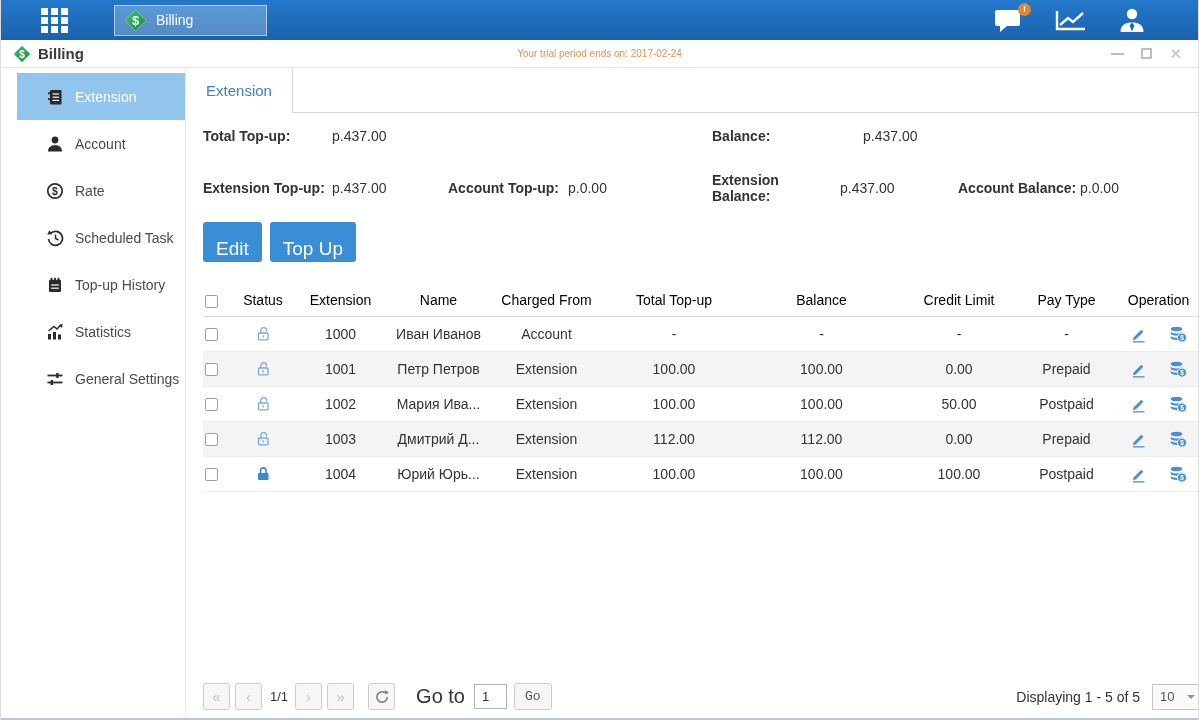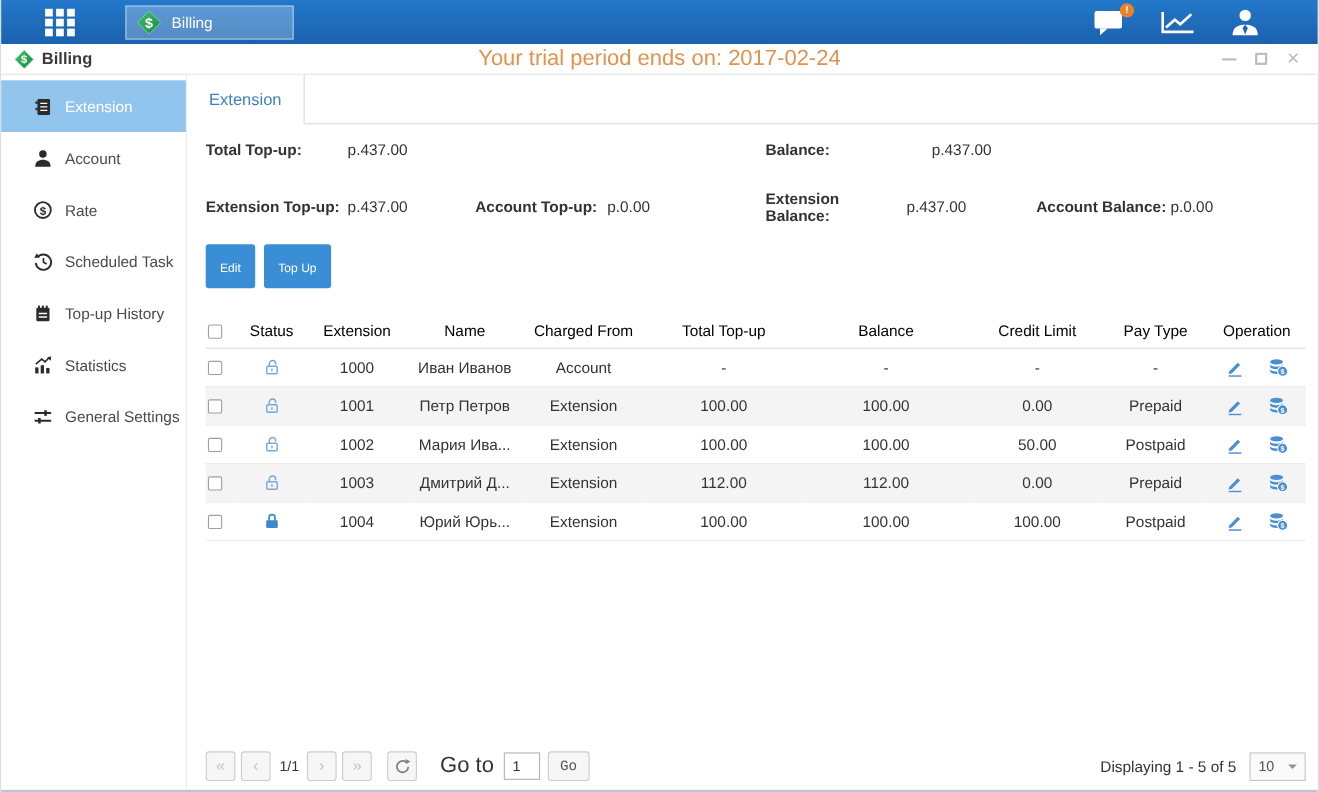--- a/index.html
+++ b/index.html
@@ -19,29 +19,29 @@
   .tb-icon { position:relative; cursor:pointer; display:flex; }
   .badge { position:absolute; top:-5px; right:-7px; width:13px; height:13px; border-radius:50%;
            background:#e8832a; color:#fff; font-size:9px; font-weight:bold; display:flex;
            align-items:center; justify-content:center; }
 
   
   .titlebar { height:28px; background:#fff; border-bottom:1px solid #e3e3e3; display:flex;
               align-items:center; position:relative; }
   .wt-left { display:flex; align-items:center; gap:7px; padding-left:12px; }
   .wt-title { font-size:15px; font-weight:bold; color:#3a3a3a; }
-  .trial { position:absolute; left:50%; transform:translateX(-50%); color:#e0924e; font-size:20px; }
+  .trial { position:absolute; left:50%; transform:translateX(-50%); color:#e0924e; font-size:10px; }
   .win-controls { margin-left:auto; display:flex; align-items:center; gap:17px; margin-right:16px; }
   .wc { cursor:pointer; display:flex; align-items:center; justify-content:center; height:14px; }
   .wc-min-bar { width:13px; height:2px; background:#bdbdbd; }
   .wc-max-box { width:11px; height:11px; border:2px solid #bdbdbd; }
   .wc-close-x { color:#bdbdbd; font-size:15px; line-height:1; }
 
   
-  .body { display:flex; height:650px; }
+  .body { display:flex; height:650px;margin-left:16px; }
   .sidebar { width:168px; padding-top:5px; flex:none; }
   .side-item { height:47px; display:flex; align-items:center; gap:11px; padding-left:29px;
                font-size:14px; color:#4a4a4a; cursor:pointer; }
   .side-item .s-icon { color:#2b2b2b; display:flex; }
   .side-item.active { background:#92c5ee; color:#fff; }
 
   .content { flex:1; border-left:1px solid #ececec; position:relative; padding:0 15px 0 17px; }
 
   
   .tabstrip { display:flex; height:45px; margin:0 -15px 0 -17px; }
@@ -52,21 +52,21 @@
   
   .sum-grid { margin-top:15px; display:grid; font-size:14px; color:#333;
               grid-template-columns:129px 116px 120px 144px 128px 118px 122px 1fr;
               row-gap:28px; align-items:center; }
   .sum-label { font-weight:bold; }
   .pad23 { padding-left:23px; }
 
   
   .btn-row { margin-top:18px; display:flex; gap:8px; }
   .btn-blue { background:#3a8ed5; color:#fff; border:none; height:40px; padding:16px 13px;
-              font-size:11px; border-radius:3px; cursor:pointer; font-family:inherit; }
+              font-size:19px; border-radius:3px; cursor:pointer; font-family:inherit; }
 
   
   table { margin-top:23px; width:1000px; border-collapse:collapse; table-layout:fixed; }
   th { height:31px; font-weight:normal; color:#000000; font-size:14px; text-align:center;
        border-bottom:1px solid #dcdcdc; }
   td { height:35px; text-align:center; font-size:14px; color:#333; border-bottom:1px solid #ededed; }
   tbody tr:nth-child(even) { background:#f4f4f4; }
   th.sel, td.sel { text-align:left; padding-left:2px; }
   .cb { display:inline-block; width:13px; height:13px; border:1px solid #9f9f9f; border-radius:2px;
         background:#fff; cursor:pointer; vertical-align:middle; }

